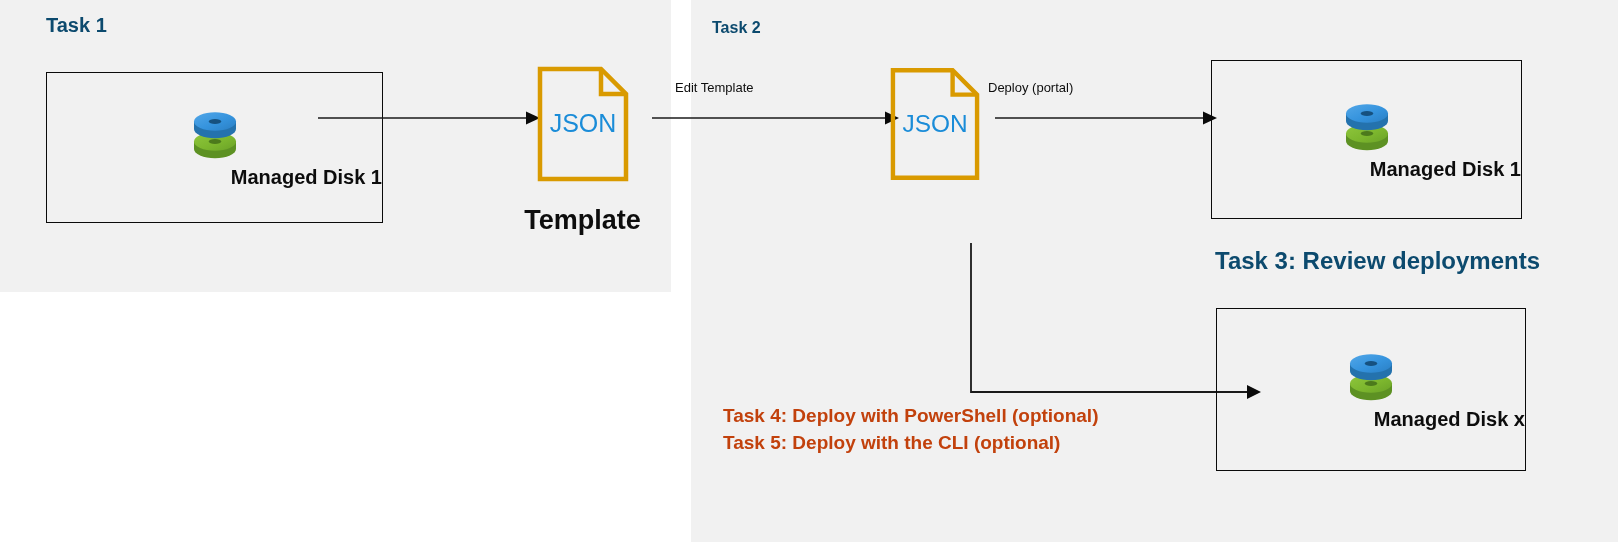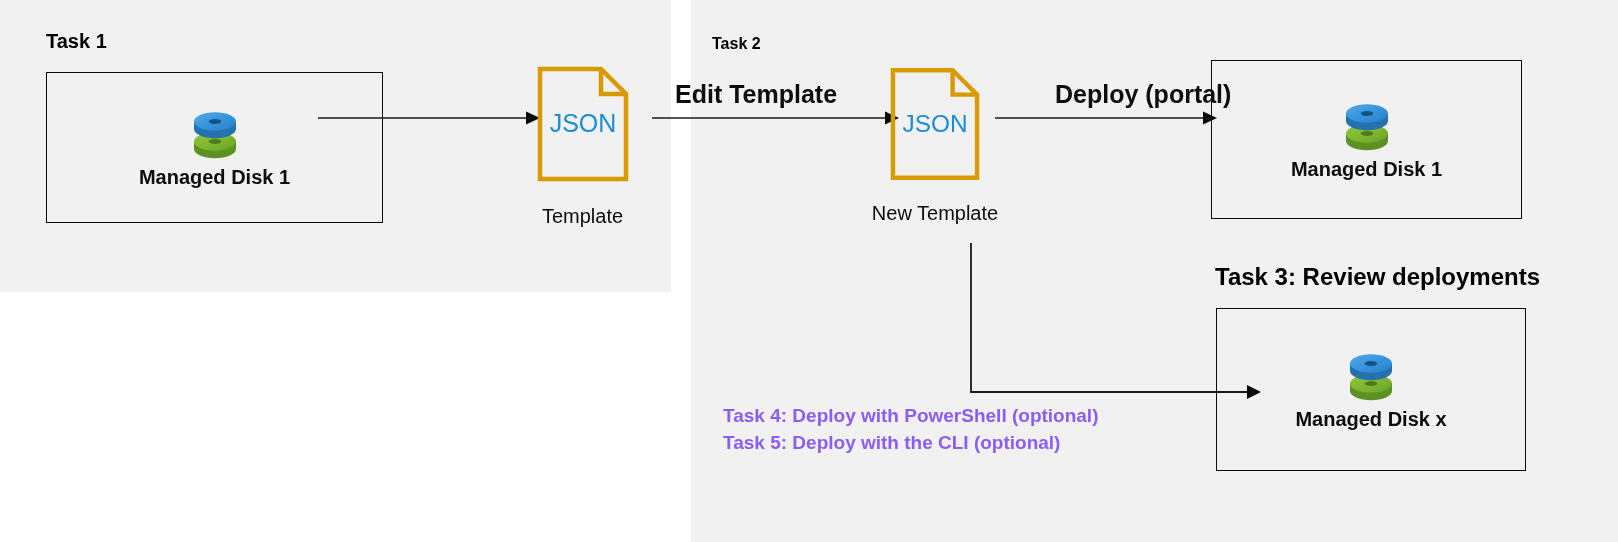--- a/index.html
+++ b/index.html
@@ -17,98 +17,97 @@
   }
   .panel {
     position: absolute;
     background: #f1f1f1;
   }
   #panel-left  { left: 0px;   top: 0px; width: 671px; height: 292px; }
   #panel-right { left: 691px; top: 0px; width: 927px; height: 542px; }
 
   .task-heading {
     position: absolute;
-    color: #000000;
-    font-weight: bold;
-    white-space: nowrap;
-    margin-top: 16px;
+    color: #0c4a6e;
+    font-weight: bold;
+    white-space: nowrap;
   }
   #task1-heading { left: 46px;  top: 14px; font-size: 20px; }
   #task2-heading { left: 712px; top: 19px; font-size: 16px; }
   #task3-heading { left: 1215px; top: 247px; font-size: 24px; }
 
   .disk-box {
     position: absolute;
     border: 1.5px solid #0a0a0a;
     background: transparent;
     box-sizing: border-box;
   }
   #box-task1     { left: 46px;   top: 72px;  width: 337px; height: 151px; }
   #box-disk1-out { left: 1211px; top: 60px;  width: 311px; height: 159px; }
   #box-diskx-out { left: 1216px; top: 308px; width: 310px; height: 163px; }
 
   .disk-inner {
     position: absolute;
     left: 0; right: 0;
     top: 50%;
     transform: translateY(-50%);
-    text-align: center;
+    text-align: right;
   }
   .disk-icon {
     display: block;
     margin: 0 auto 4px auto;
   }
   .disk-label {
     font-size: 20px;
     font-weight: bold;
     color: #0d0d0d;
     white-space: nowrap;
   }
 
   .json-doc {
     position: absolute;
   }
   #json-template-1 { left: 537px; top: 66px; }
   #json-template-2 { left: 890px; top: 66px; }
 
   .doc-caption {
     position: absolute;
-    font-size: 20px;
+    font-size: 27px;
+    font-weight: bold;
+    color: #0d0d0d;
+    white-space: nowrap;
+    text-align: center;
+  }
+  #caption-template     { left: 495px; top: 205px; width: 175px; }
+  #caption-new-template { left: 840px; top: 202px; width: 190px; }
+
+  .arrow-label {
+    position: absolute;
+    font-size: 13px;
     font-weight: normal;
     color: #0d0d0d;
     white-space: nowrap;
-    text-align: center;
-  }
-  #caption-template     { left: 495px; top: 205px; width: 175px; }
-  #caption-new-template { left: 840px; top: 202px; width: 190px; }
-
-  .arrow-label {
-    position: absolute;
-    font-size: 25px;
-    font-weight: bold;
-    color: #0d0d0d;
-    white-space: nowrap;
   }
   #label-edit-template { left: 675px;  top: 80px; }
-  #label-deploy-portal { left: 1055px; top: 80px; }
+  #label-deploy-portal { left: 988px; top: 80px; }
 
   .connector { position: absolute; }
 
   #conn-a { left: 318px; top: 108px;  width: 225px; height: 20px; }
   #conn-b { left: 652px; top: 108px;  width: 250px; height: 20px; }
   #conn-c { left: 995px; top: 108px;  width: 225px; height: 20px; }
   #conn-d { left: 930px; top: 235px;  width: 335px; height: 172px; }
 
   .optional-tasks {
     position: absolute;
     left: 723px;
     top: 403px;
     font-size: 19px;
     font-weight: bold;
-    color: #8b5cf6;
+    color: #c2410c;
     line-height: 1.42;
     white-space: nowrap;
   }
 </style>
 </head>
 <body>
 
 <div id="canvas">
 
   <div class="panel" id="panel-left"></div>
@@ -164,21 +163,20 @@
     <line x1="0" y1="10" x2="234" y2="10" stroke="#1a1a1a" stroke-width="1.6"></line>
     <polygon points="233,3.5 247,10 233,16.5" fill="#0a0a0a"></polygon>
   </svg>
   <div class="arrow-label" id="label-edit-template">Edit Template</div>
 
   <svg class="json-doc" id="json-template-2" width="90" height="116" viewBox="0 0 92 116">
     <path d="M3,3 L64,3 L89,28 L89,113 L3,113 Z" fill="none" stroke="#d99a00" stroke-width="4.5" stroke-linejoin="miter"></path>
     <path d="M64,3 L64,28 L89,28" fill="none" stroke="#d99a00" stroke-width="4.5"></path>
     <text x="46" y="66" text-anchor="middle" font-family="'Liberation Sans', sans-serif" font-size="25" fill="#1a8cd8">JSON</text>
   </svg>
-  <div class="doc-caption" id="caption-new-template">New Template</div>
 
   <svg class="connector" id="conn-c" viewBox="0 0 225 20">
     <line x1="0" y1="10" x2="209" y2="10" stroke="#1a1a1a" stroke-width="1.6"></line>
     <polygon points="208,3.5 222,10 208,16.5" fill="#0a0a0a"></polygon>
   </svg>
   <div class="arrow-label" id="label-deploy-portal">Deploy (portal)</div>
 
   <div class="disk-box" id="box-disk1-out">
     <div class="disk-inner">
       <svg class="disk-icon" width="62" height="54" viewBox="0 0 62 54">

